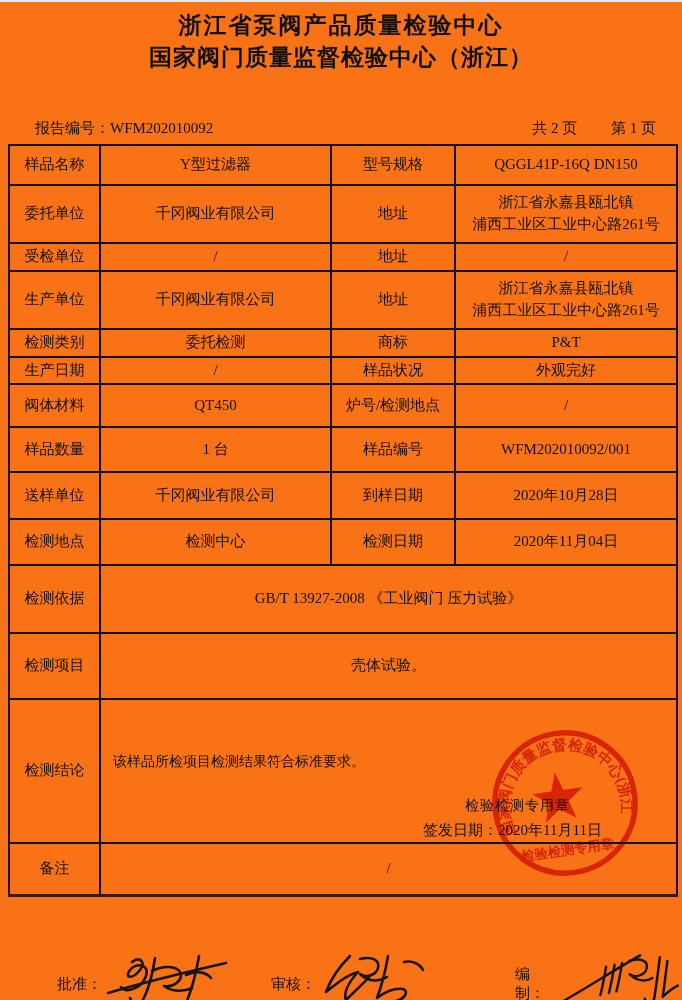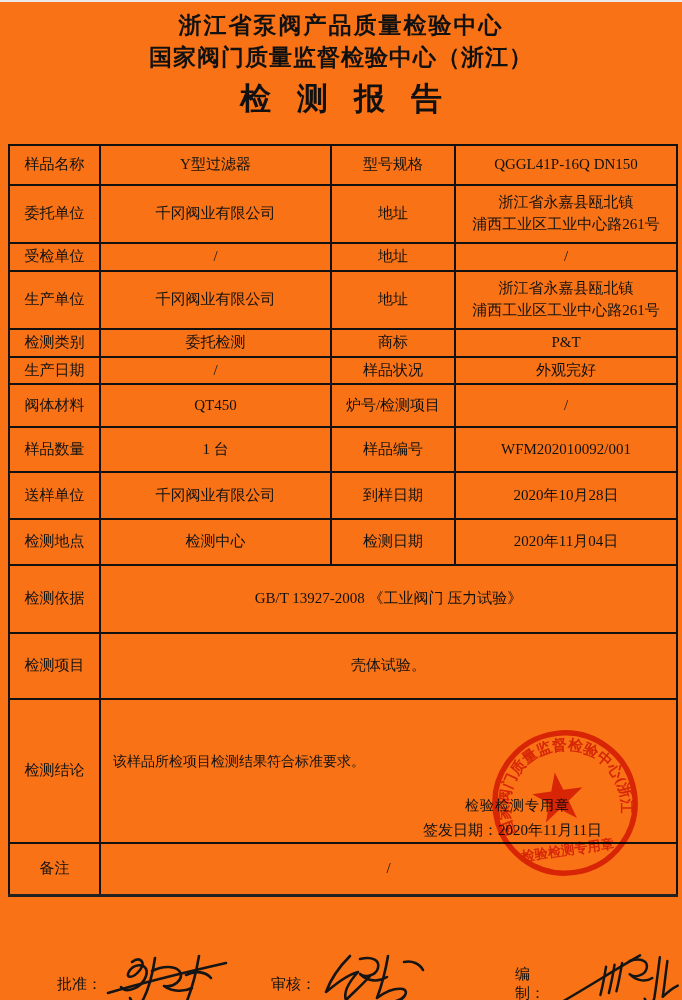--- a/index.html
+++ b/index.html
@@ -52,22 +52,30 @@
   .g-prepare { left:500px; top:8px; }
   .sig-stroke { fill:none; stroke:#151515; stroke-width:2.6; stroke-linecap:round; stroke-linejoin:round; }
 </style>
 </head>
 <body>
 
 <div class="page">
 
   <div class="center-abs org1">浙江省泵阀产品质量检验中心</div>
   <div class="center-abs org2">国家阀门质量监督检验中心（浙江）</div>
-  <div class="center-abs doc-title">检测报告</div>
-
+
+  <div class="meta">
+    <div>
+      <span>报告编号：</span><span>WFM202010092</span>
+    </div>
+    <div class="pages">
+      <span class="p1">共 2 页</span>
+      <span class="p2">第 1 页</span>
+    </div>
+  </div>
 
   <table class="report">
     <colgroup>
         <col class="c1">
         <col class="c2">
         <col class="c3">
         <col class="c4">
       </colgroup>
     <tbody>
         <tr class="r40">
@@ -104,21 +112,21 @@
     </tr>
     <tr class="r42">
       <td>生产日期</td>
       <td class="val">/</td>
       <td>样品状况</td>
       <td class="val">外观完好</td>
     </tr>
     <tr class="r43">
       <td>阀体材料</td>
       <td class="val">QT450</td>
-      <td>炉号/检测项目</td>
+      <td>炉号/检测地点</td>
       <td class="val">/</td>
     </tr>
     <tr class="r45">
       <td>样品数量</td>
       <td class="val">1 台</td>
       <td>样品编号</td>
       <td class="val">WFM202010092/001</td>
     </tr>
     <tr class="r47">
       <td>送样单位</td>

